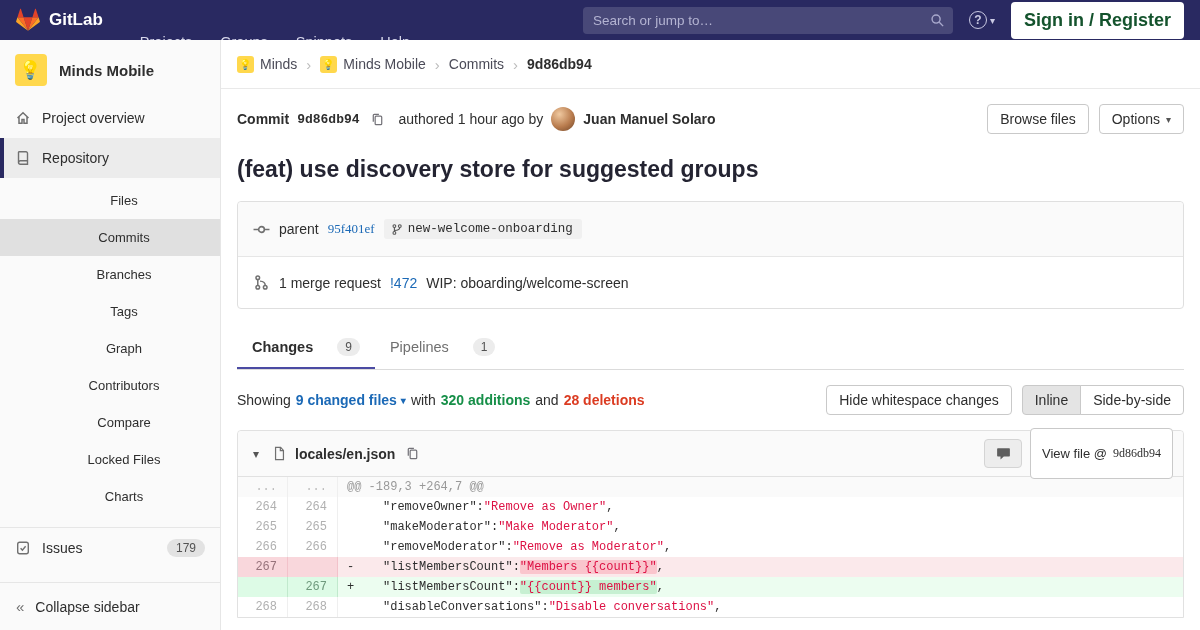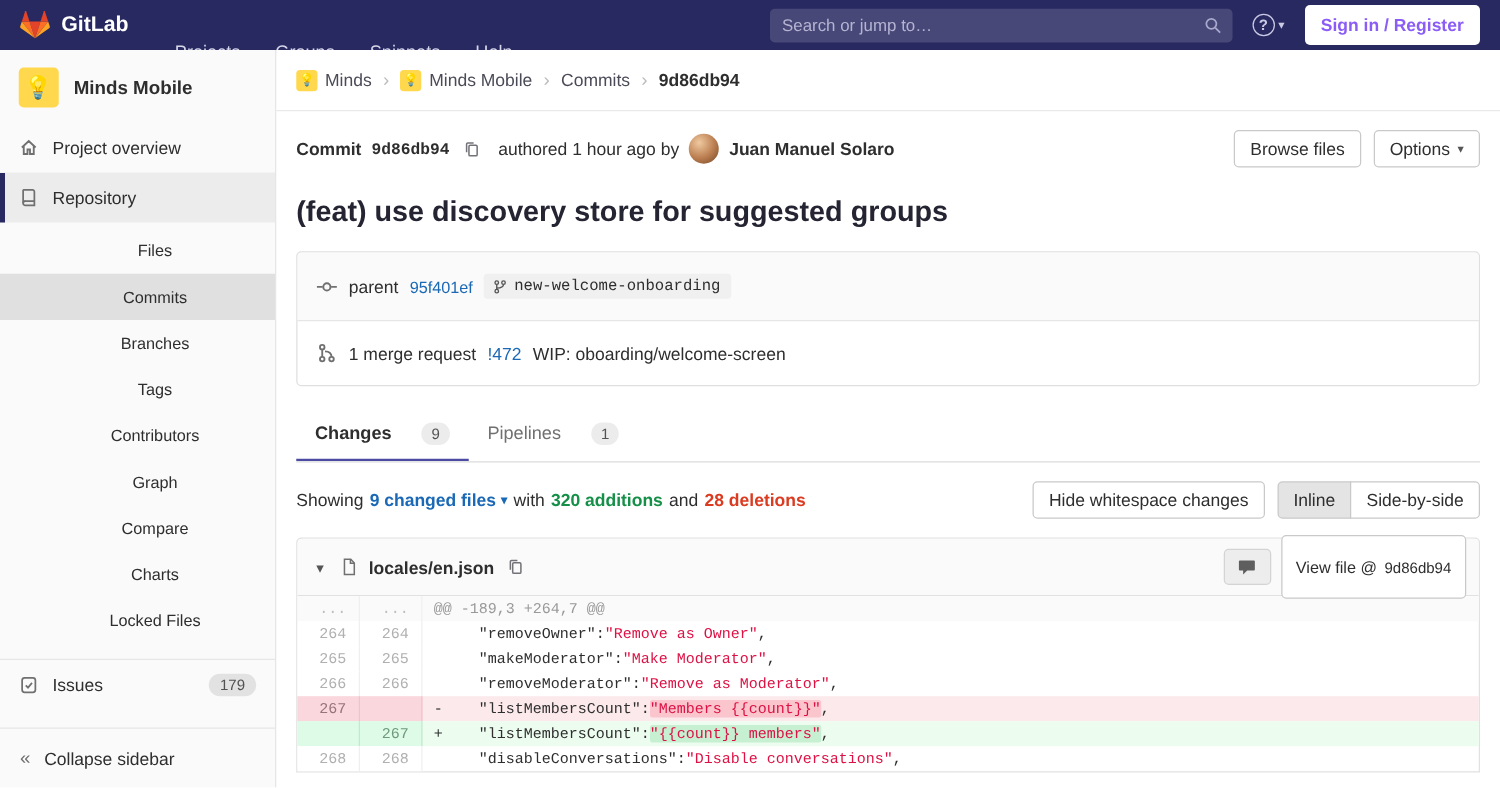--- a/index.html
+++ b/index.html
@@ -16,21 +16,21 @@
   .nav-menu { display:flex; gap:6px;margin-top:44px; }
   .nav-menu a { color:#d6d6ea; padding:6px 11px; font-size:14.5px; }
   .nav-right { margin-left:auto; display:flex; align-items:center; gap:16px; }
   .search-box { position:relative; width:370px; }
   .search-box input { width:100%; height:27px; background:rgba(255,255,255,0.15); border:none; border-radius:4px; padding:0 32px 0 10px; color:#fff; font-size:13.5px; font-family:"Liberation Sans",sans-serif; }
   .search-box input::placeholder { color:#b4b4d2; }
   .search-icn { position:absolute; right:8px; top:6px; }
   .help { display:flex; align-items:center; gap:3px; color:#c9c9e3; cursor:pointer; }
   .help-q { width:18px; height:18px; border:1.5px solid #c9c9e3; border-radius:50%; font-size:12px; font-weight:700; display:flex; align-items:center; justify-content:center; }
   .nav-caret { font-size:10px; color:#c9c9e3; }
-  .signin { background:#fff; color:#8b5cf6; border:none; border-radius:4px; padding:8px 13px; font-size:14px; font-weight:600; }
+  .signin { background:#fff; color:#14532d; border:none; border-radius:4px; padding:8px 13px; font-size:18px; font-weight:600; }
 
   
   .layout { display:flex; height:590px; }
 
   
   .sidebar { width:221px; background:#fafafa; border-right:1px solid #e6e6e6; position:relative; flex:none; }
   .ctx { display:flex; align-items:center; gap:12px; padding:14px 15px 12px; }
   .proj-avatar { width:32px; height:32px; border-radius:4px; background:#ffd84d; display:flex; align-items:center; justify-content:center; font-size:18px; flex:none; }
   .proj-name { font-weight:600; font-size:15px; }
   .s-item { display:flex; align-items:center; gap:11px; padding:0 15px; height:40px; font-size:14px; color:#2e2e2e; }
@@ -63,21 +63,21 @@
   .btn { background:#fff; border:1px solid #c9c9c9; border-radius:4px; padding:6px 12px; font-size:14px; color:#2e2e2e; display:inline-flex; align-items:center; gap:6px; }
   .caret { font-size:10px; color:#555; }
 
   .commit-title { font-size:23px; font-weight:700; margin:22px 0 18px; color:#242432; }
 
   .commit-box { border:1px solid #dfdfdf; border-radius:4px; }
   .box-row { display:flex; align-items:center; gap:9px; padding:17px 15px; }
   .box-row.first { background:#fafafa; border-radius:4px 4px 0 0; }
   .box-row + .box-row { border-top:1px solid #e6e6e6; }
   .link { color:#1b69b6; }
-  .mono { font-family:Liberation Sans, sans-serif; font-size:13px; }
+  .mono { font-family:Liberation Serif, serif; font-size:13px; }
   .branch-pill { display:inline-flex; align-items:center; gap:5px; background:#f0f0f0; border-radius:3px; padding:3px 9px 3px 7px; font-family:"Liberation Mono",monospace; font-size:12.5px; color:#2e2e2e; }
 
   .tabs { margin-top:16px; border-bottom:1px solid #dbdbdb; display:flex; }
   .tab { display:flex; align-items:center; gap:24px; padding:13px 15px; color:#707070; font-size:14.5px; }
   .tab.active { color:#2e2e2e; font-weight:600; box-shadow:inset 0 -2px 0 #4b4ba3; }
   .badge2 { background:#ececec; color:#525252; border-radius:10px; padding:2px 8px; font-size:12px; font-weight:400; }
 
   .summary { display:flex; align-items:center; margin:15px 0; }
   .summary-text { display:flex; align-items:center; gap:5px; }
   .green { color:#168f48; font-weight:700; }
@@ -182,33 +182,33 @@
         <li>
             <a class="active">Commits</a>
           </li>
         <li>
             <a>Branches</a>
           </li>
         <li>
             <a>Tags</a>
           </li>
         <li>
+            <a>Graph</a>
+          </li>
+        <li>
             <a>Contributors</a>
           </li>
         <li>
-            <a>Graph</a>
-          </li>
-        <li>
             <a>Compare</a>
           </li>
         <li>
+            <a>Locked Files</a>
+          </li>
+        <li>
             <a>Charts</a>
-          </li>
-        <li>
-            <a>Locked Files</a>
           </li>
       </ul>
       <div class="s-divider"></div>
       <a class="s-item">
         <svg width="16" height="16" viewBox="0 0 16 16">
           <rect x="2.7" y="2.2" width="10.6" height="11.6" rx="2" fill="none" stroke="#707070" stroke-width="1.4"></rect>
           <path d="M5.6 8.3l1.8 1.8 3.2-3.8" fill="none" stroke="#707070" stroke-width="1.4"></path>
         </svg>
         <span>Issues</span>
         <span class="badge-pill">179</span>

